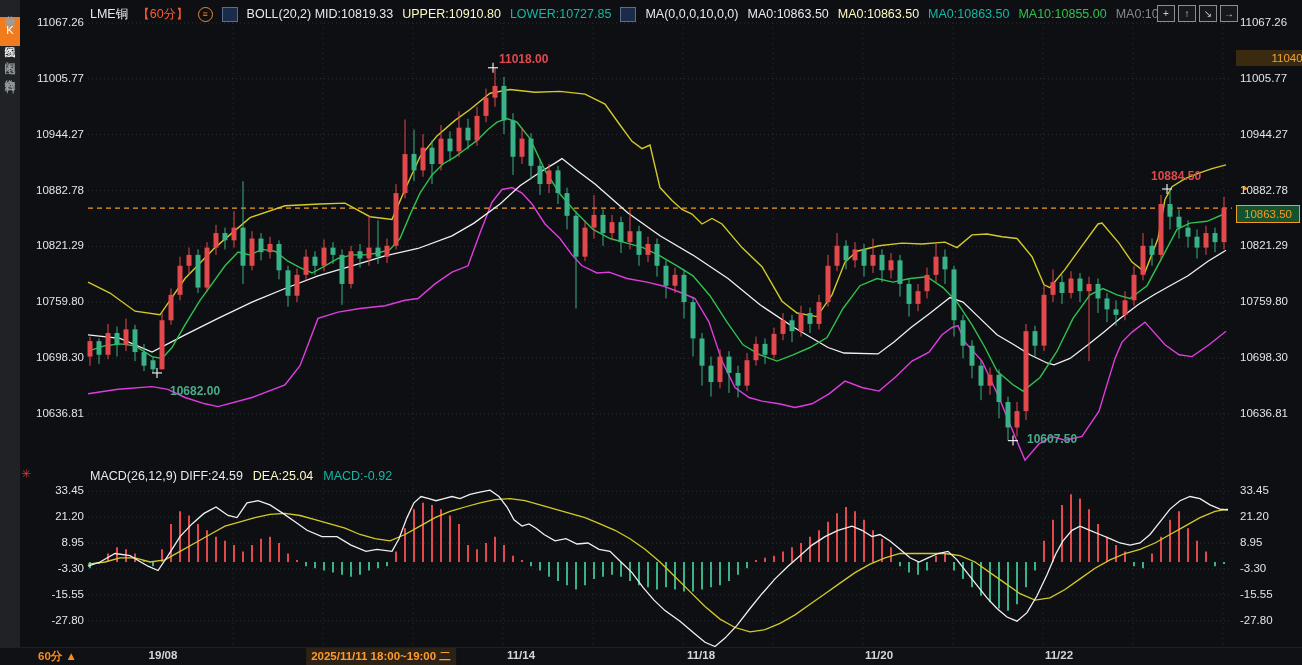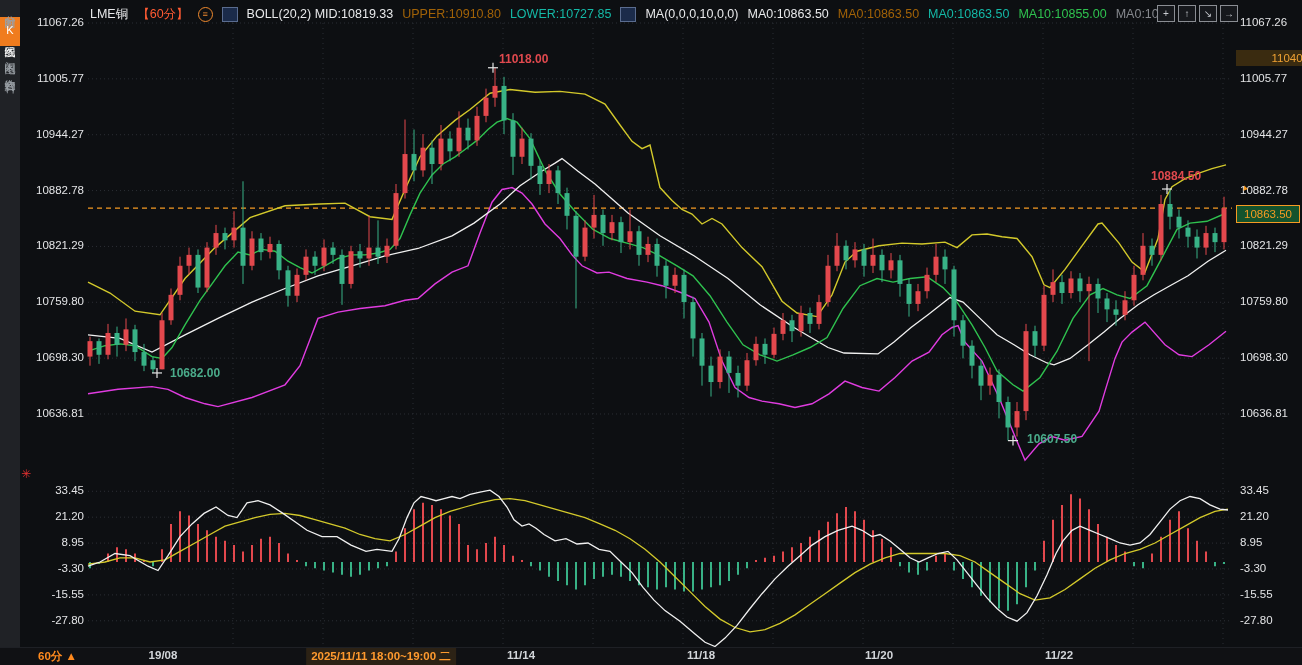--- a/index.html
+++ b/index.html
@@ -6,21 +6,21 @@
   #app{position:relative;width:1302px;height:665px;background:#0d0f12;overflow:hidden;
        font-family:"Liberation Sans","DejaVu Sans",sans-serif;}
   
   #sidebar{position:absolute;left:0;top:0;width:20px;height:648px;background:#202226;z-index:5;}
   .side-tab{writing-mode:vertical-lr;text-orientation:upright;width:20px;text-align:center;
             color:#9aa0a6;font-size:11px;padding:7px 0;line-height:20px;letter-spacing:1px;cursor:pointer;}
   .side-tab.active{background:#f07c1e;color:#ffffff;}
   
   #hdr{position:absolute;left:90px;top:6px;height:16px;display:flex;align-items:center;gap:9px;
        font-size:12.5px;white-space:nowrap;z-index:6;}
-  .h-white{color:#e8e9eb;} .h-yellow{color:#a16207;} .h-magenta{color:#14b8a6;}
+  .h-white{color:#e8e9eb;} .h-yellow{color:#fef9c3;} .h-magenta{color:#14b8a6;}
   .h-green{color:#2fc24f;} .h-gray{color:#85888d;} .h-orangered{color:#ff5b33;}
   .mini-icon{display:inline-block;width:14px;height:13px;background:#1b2b4a;border:1px solid #5a6c8f;}
   .circ-icon{display:inline-flex;width:13px;height:13px;border:1px solid #f08a2e;border-radius:50%;
              color:#f08a2e;font-size:9px;align-items:center;justify-content:center;}
   
   #tools{position:absolute;right:64px;top:5px;display:flex;gap:3px;z-index:6;}
   .tool{width:16px;height:15px;border:1px solid #8a8d93;color:#c9ccd1;font-size:10px;
         display:flex;align-items:center;justify-content:center;background:#16181c;cursor:pointer;}
   
   .tick{position:absolute;font-size:11.5px;color:#e3e4e6;z-index:4;}
@@ -539,25 +539,30 @@
       <div class="tick right" style="top: 587.875px; left: 1240px;">-15.55</div>
       <div class="tick left" style="top: 613.774px; right: 1218px;">-27.80</div>
       <div class="tick right" style="top: 613.774px; left: 1240px;">-27.80</div>
     </div>
 
   <div class="pricebox" id="box-ref" style="top:50px">11040.67</div>
   <div class="pricebox" id="box-last" style="top:205px">10863.50</div>
   <div id="price-arrow">▲</div>
 
   <div class="anno red" style="left:499px;top:52px">11018.00</div>
-  <div class="anno green" style="left:170px;top:366px">10682.00</div>
+  <div class="anno green" style="left:170px;top:384px">10682.00</div>
   <div class="anno green" style="left:1027px;top:432px">10607.50</div>
   <div class="anno red" style="left:1151px;top:169px">10884.50</div>
 
   <div id="macd-burst">✳</div>
+  <div id="macd-hdr">
+    <span class="h-white">MACD(26,12,9) DIFF:24.59</span>
+    <span class="h-yellow">DEA:25.04</span>
+    <span class="h-magenta">MACD:-0.92</span>
+  </div>
 
 
   <div id="xbar">
     <div id="period">60分 ▲</div>
     <div id="xlabels">
         <div class="xlab" style="left: 163px;">19/08</div>
         <div class="xlab" style="left: 521px;">11/14</div>
         <div class="xlab" style="left: 701px;">11/18</div>
         <div class="xlab" style="left: 879px;">11/20</div>
         <div class="xlab" style="left: 1059px;">11/22</div>

